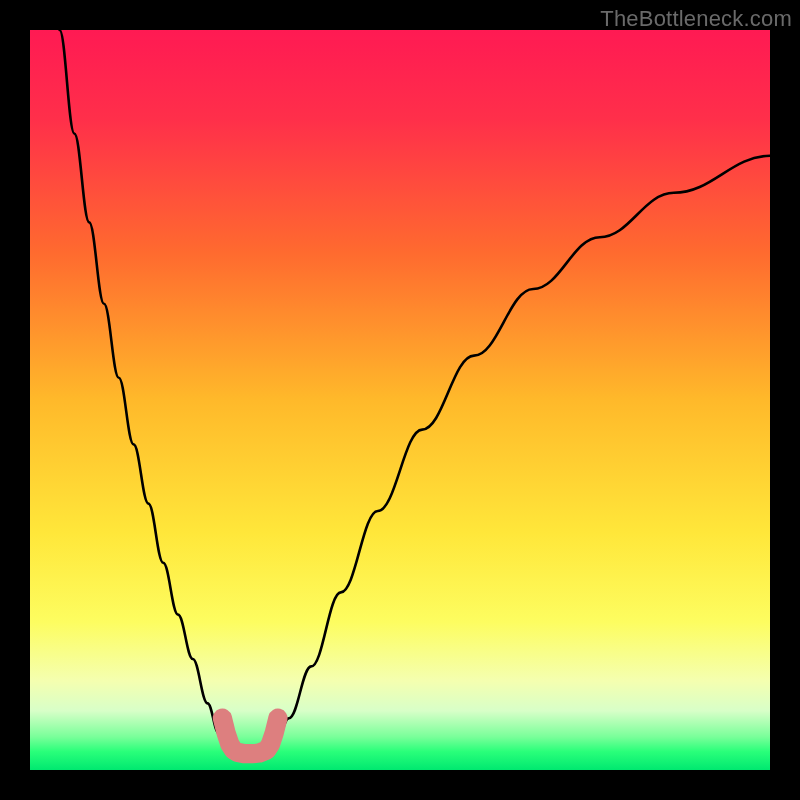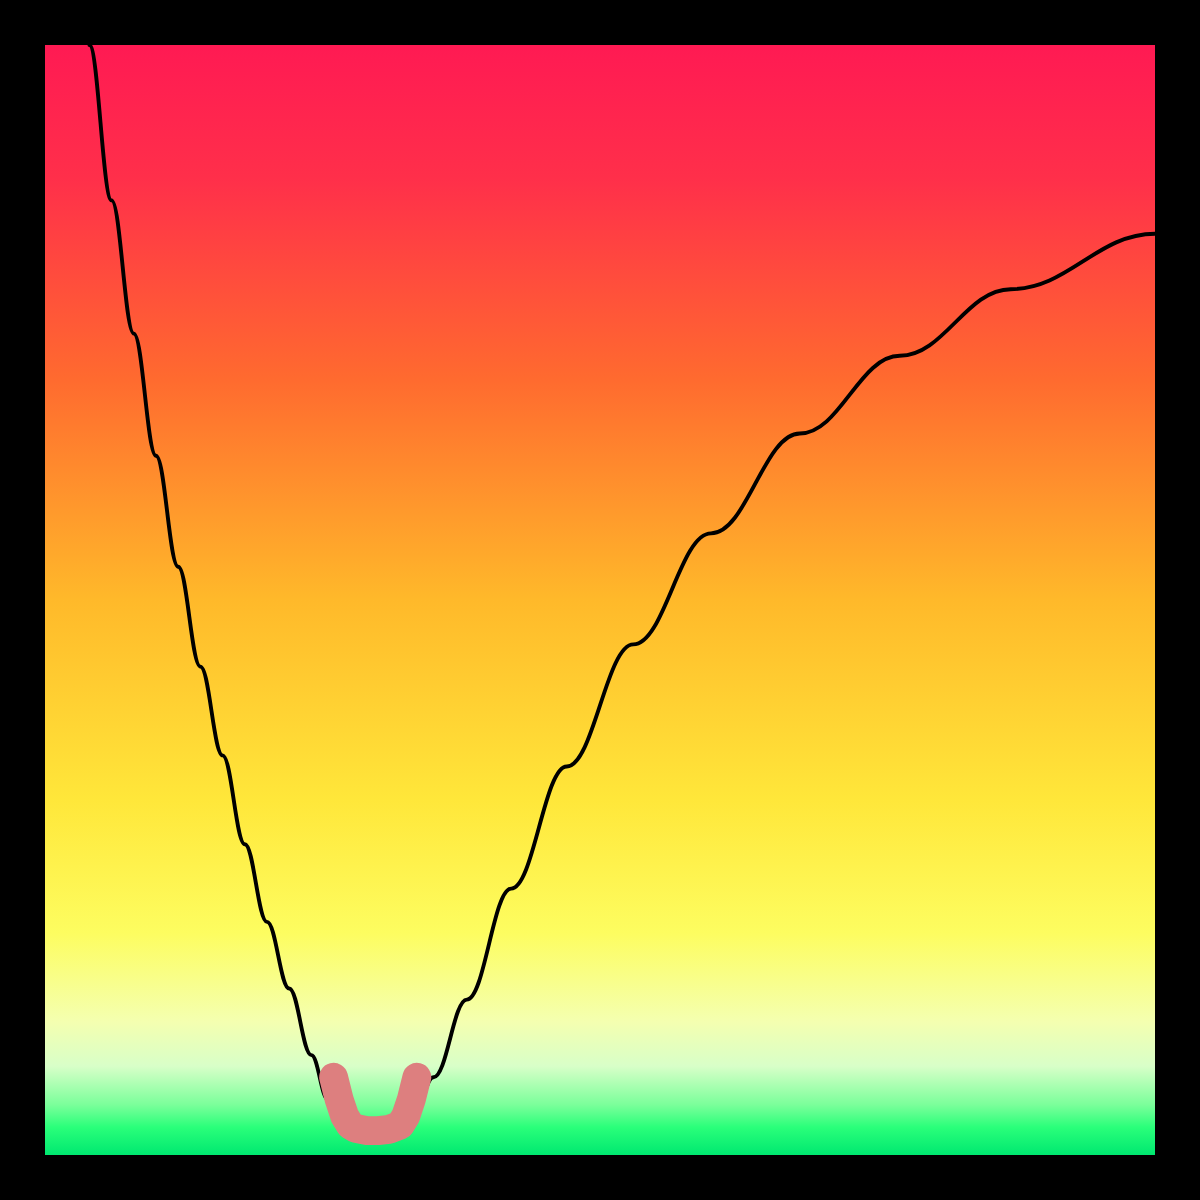--- a/index.html
+++ b/index.html
@@ -79,13 +79,14 @@
     </svg>
 
     <svg class="curve" viewBox="0 0 100 100" preserveAspectRatio="none">
       <path fill="none" stroke-width="0.35" stroke-linecap="round" stroke="#000000" d="M4.00 0.00 C4.80 0.00, 5.20 14.00, 6.00 14.00 C6.80 14.00, 7.20 26.00, 8.00 26.00 C8.80 26.00, 9.20 37.00, 10.00 37.00 C10.80 37.00, 11.20 47.00, 12.00 47.00 C12.80 47.00, 13.20 56.00, 14.00 56.00 C14.80 56.00, 15.20 64.00, 16.00 64.00 C16.80 64.00, 17.20 72.00, 18.00 72.00 C18.80 72.00, 19.20 79.00, 20.00 79.00 C20.80 79.00, 21.20 85.00, 22.00 85.00 C22.80 85.00, 23.20 91.00, 24.00 91.00 C24.60 91.00, 24.90 95.00, 25.50 95.00 C26.10 95.00, 26.40 97.00, 27.00 97.00"></path>
       <path fill="none" stroke-width="0.35" stroke-linecap="round" stroke="#000000" d="M33.00 97.00 C33.80 97.00, 34.20 93.00, 35.00 93.00 C36.20 93.00, 36.80 86.00, 38.00 86.00 C39.60 86.00, 40.40 76.00, 42.00 76.00 C44.00 76.00, 45.00 65.00, 47.00 65.00 C49.40 65.00, 50.60 54.00, 53.00 54.00 C55.80 54.00, 57.20 44.00, 60.00 44.00 C63.20 44.00, 64.80 35.00, 68.00 35.00 C71.60 35.00, 73.40 28.00, 77.00 28.00 C81.00 28.00, 83.00 22.00, 87.00 22.00 C92.20 22.00, 94.80 17.00, 100.00 17.00"></path>
       <path fill="none" stroke-width="2.6" stroke-linecap="round" stroke-linejoin="round" stroke="#dd7f7f" d="M26.00 93.00 L26.50 95.00 L27.00 96.50 L27.50 97.30 L28.00 97.60 L29.00 97.80 L30.00 97.80 L31.00 97.70 L32.00 97.30 L32.50 96.50 L33.00 95.00 L33.50 93.00"></path>
     </svg>
 
   </div>
 
+  <div class="watermark">TheBottleneck.com</div>
 </div>
 
 </body></html>

